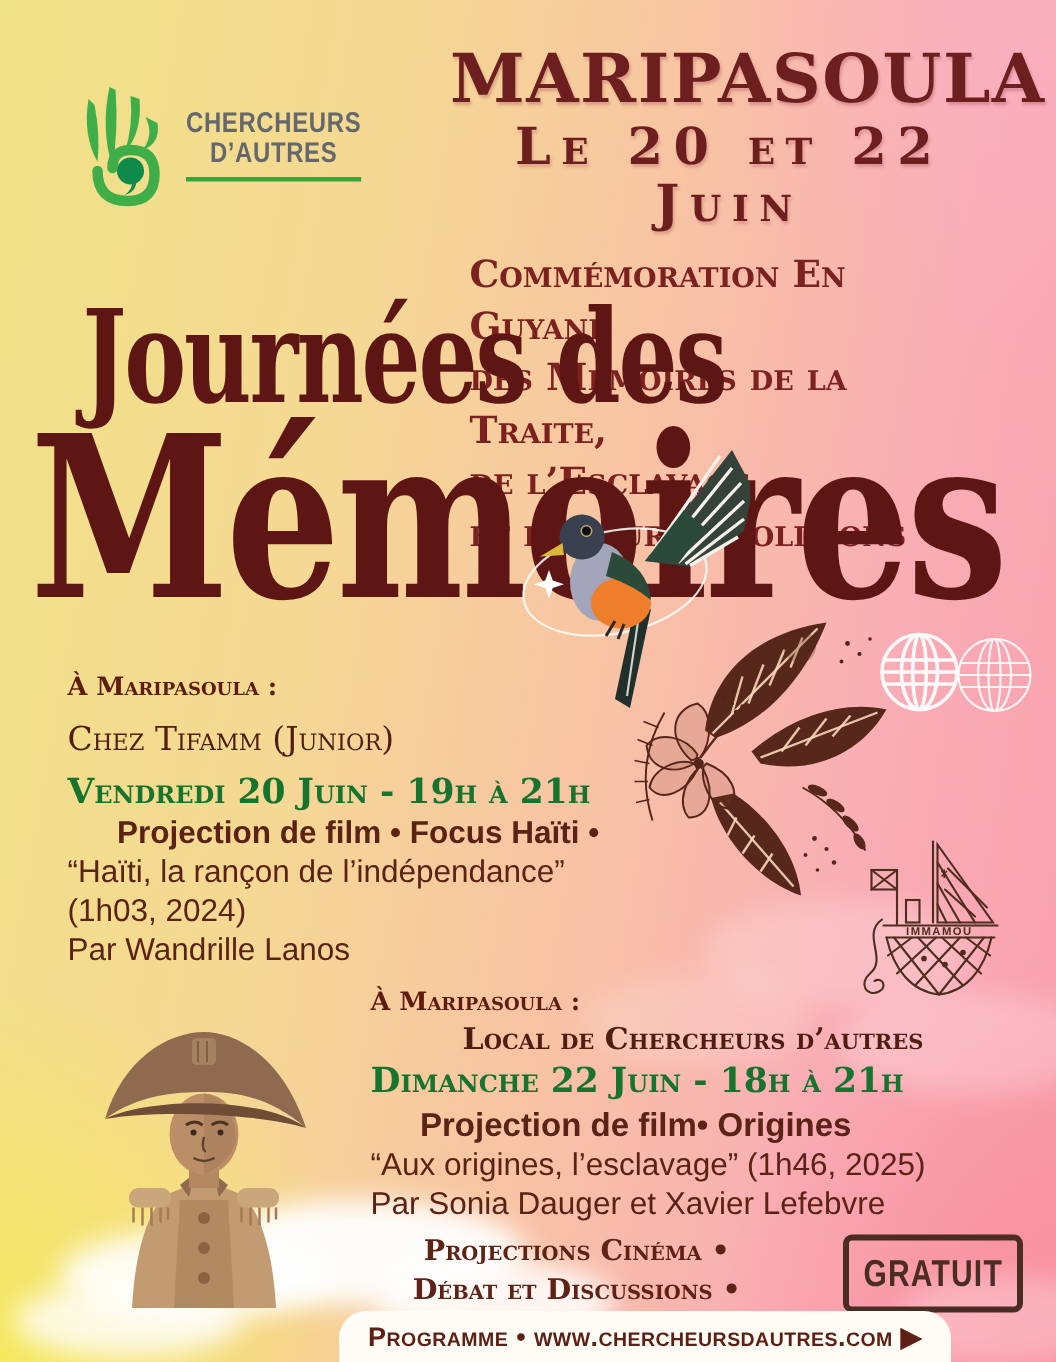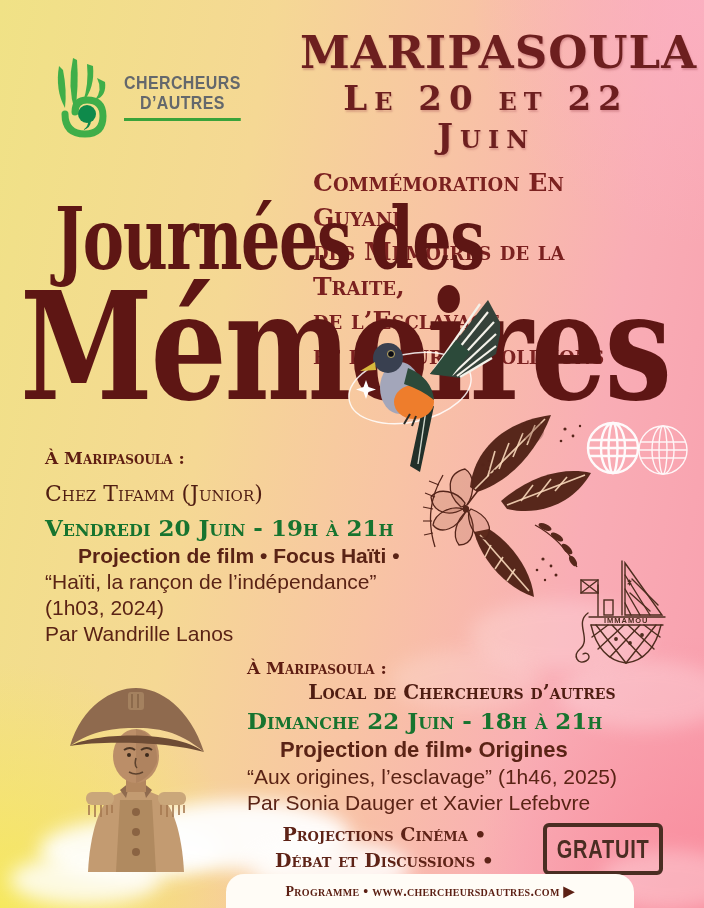--- a/index.html
+++ b/index.html
@@ -39,27 +39,27 @@
   .ev .venue{font-family:"DejaVu Serif", serif; font-variant:small-caps; font-size:22px; color:#4f1d12; margin-top:13px;}
   .ev .venue2{font-family:"DejaVu Serif", serif; font-variant:small-caps; font-weight:bold; font-size:20px; color:#4f1d12; margin-top:2px;text-align:center;}
   .ev .dt{font-family:"DejaVu Serif", serif; font-variant:small-caps; font-weight:bold; font-size:23px; color:#17742f; margin-top:8px;}
   .ev .type{font-weight:bold; font-size:21px; color:#5a2315; margin-top:3px;margin-left:33px;}
   .ev .line{font-size:21px; color:#5a2315; margin-top:2px;}
   .ev1{left:45px; top:448px; width:420px;}
   .ev2{left:247px; top:658px; width:430px;}
   
   .foot{left:262px; top:822px; width:245px; text-align:center; font-family:"DejaVu Serif", serif;
     font-variant:small-caps; font-weight:bold; font-size:19px; line-height:1.35; color:#5e2317;}
-  .badge{left:543px; top:823px; width:120px; height:52px; border:4px solid #4a2d22; border-radius:6px;
+  .badge{left:562px; top:823px; width:120px; height:52px; border:4px solid #4a2d22; border-radius:6px;
     display:flex; align-items:center; justify-content:center;}
   .badge span{display:inline-block; font-weight:bold; font-size:25px; letter-spacing:1px; color:#4a2d22;
     transform:scaleX(.8);}
   .pill{left:226px; bottom:0; width:408px; height:34px; background:#fffcf6; border-radius:18px 18px 0 0;
     display:flex; align-items:center; justify-content:center;}
-  .pill span{font-family:Liberation Serif, serif; font-variant:small-caps; font-weight:bold; font-size:14px;
+  .pill span{font-family:Liberation Sans, sans-serif; font-variant:small-caps; font-weight:bold; font-size:18px;
     color:#5c2014; letter-spacing:.3px; white-space:nowrap;}
 </style>
 </head>
 <body>
 
 <div class="poster">
 
   <div class="cloud" style="left:40px; top:820px; width:180px; height:60px; opacity:.9;"></div>
   <div class="cloud" style="left:130px; top:800px; width:220px; height:70px; opacity:.95;"></div>
   <div class="cloud" style="left:10px; top:855px; width:150px; height:50px; opacity:.8;"></div>

